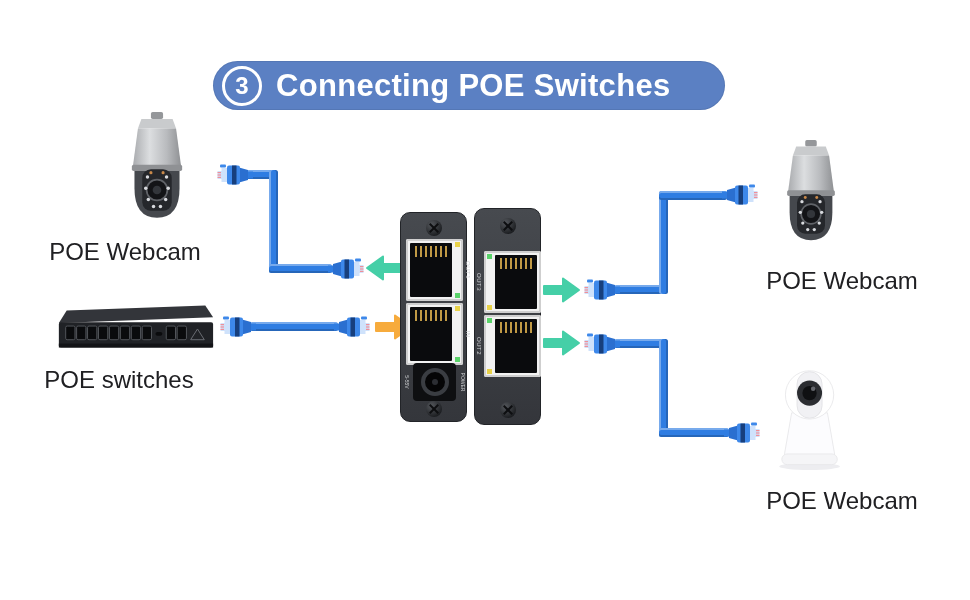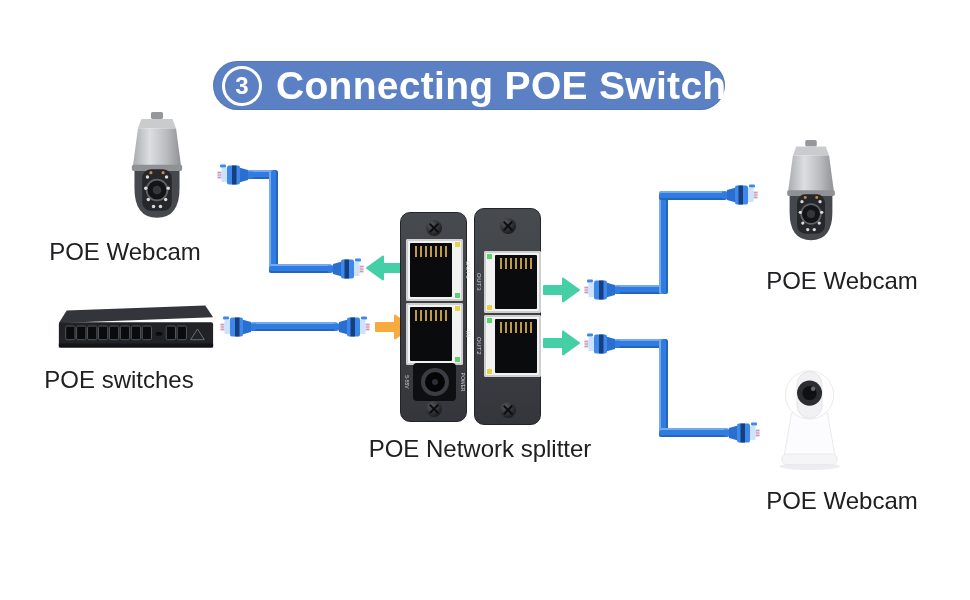--- a/index.html
+++ b/index.html
@@ -9,21 +9,21 @@
   html,body{margin:0;padding:0;background:#fff;}
   .canvas{position:relative;width:970px;height:600px;background:#ffffff;overflow:hidden;
           font-family:"Liberation Sans", sans-serif;}
 
   
   .title-pill{position:absolute;left:213px;top:61px;width:512px;height:49px;border-radius:25px;
     background:var(--title-bg);display:flex;align-items:center;gap:14px;padding-left:9px;box-sizing:border-box;
     box-shadow:inset 0 0 0 1px rgba(0,0,0,.07);}
   .badge{width:34px;height:34px;border:3px solid #fff;border-radius:50%;color:#fff;font-weight:bold;
     font-size:24px;display:flex;align-items:center;justify-content:center;flex:0 0 auto;}
-  .title-text{color:#fff;font-weight:bold;font-size:39px;letter-spacing:.3px;white-space:nowrap;}
+  .title-text{color:#fff;font-weight:bold;font-size:31px;letter-spacing:.3px;white-space:nowrap;}
 
   
   .dev-label{position:absolute;color:var(--text);font-size:24px;font-weight:500;text-align:center;white-space:nowrap;}
 
   
   .cable{position:absolute;background:var(--cable);border-radius:2.5px;}
   .cable.h{height:9px;box-shadow:inset 0 2px 0 rgba(255,255,255,.35), inset 0 -2px 0 rgba(0,0,0,.18);}
   .cable.v{width:9px;box-shadow:inset 2px 0 0 rgba(255,255,255,.35), inset -2px 0 0 rgba(0,0,0,.18);}
   .connector{position:absolute;width:40px;height:26px;}
   .connector.flip{transform:scaleX(-1);}
@@ -243,21 +243,20 @@
       <div class="jack">
           <div class="pins"></div>
         </div>
       <span class="led green"></span>
       <span class="led yellow"></span>
       <span class="plabel plabel-left">OUT2</span>
     </div>
     <div class="screw" style="left:25px;top:193px;"></div>
   </div>
 
-  <div class="dev-label" style="left:320px;top:435px;width:320px;">POE Network splitter</div>
 
   <svg style="left:774px;top:140px;" width="74" height="111" viewBox="0 0 90 135">
     <defs>
       <linearGradient id="gS2" x1="0" y1="0" x2="1" y2="0">
         <stop offset="0" stop-color="#a9abae"></stop>
           <stop offset=".35" stop-color="#dcdee0"></stop>
         <stop offset=".7" stop-color="#b9bbbe"></stop>
           <stop offset="1" stop-color="#8e9093"></stop>
       </linearGradient>
     </defs>

